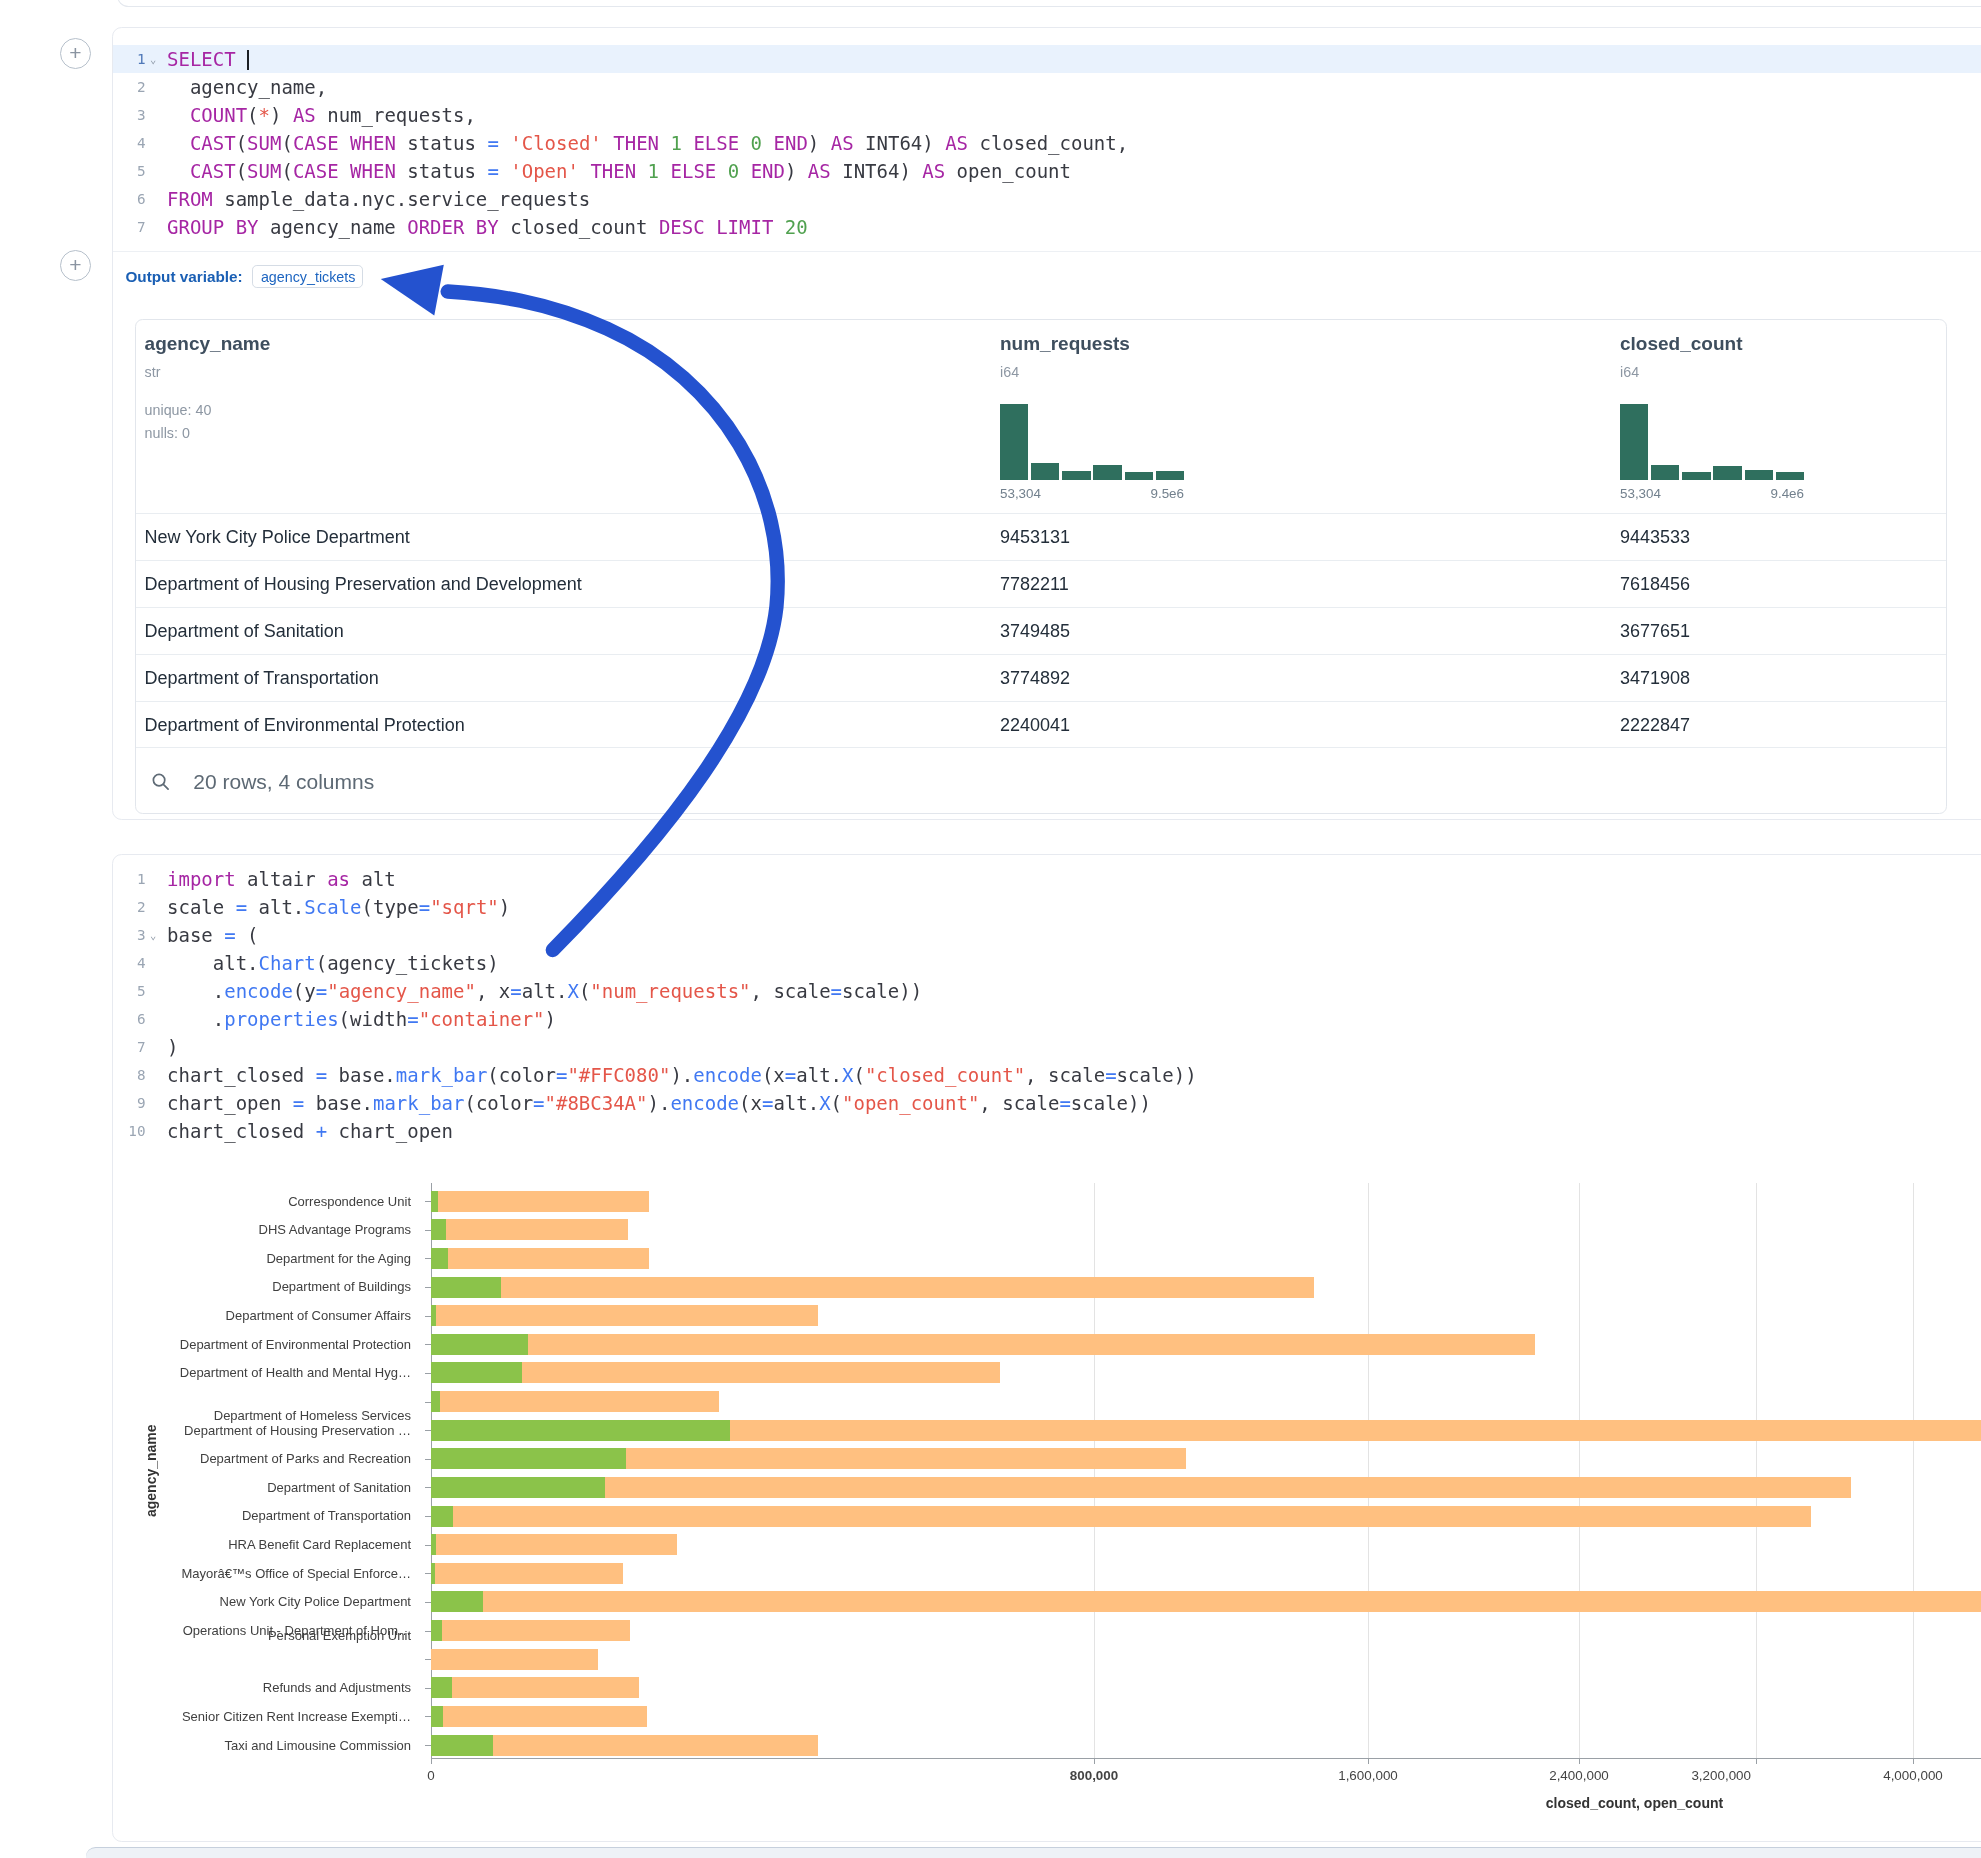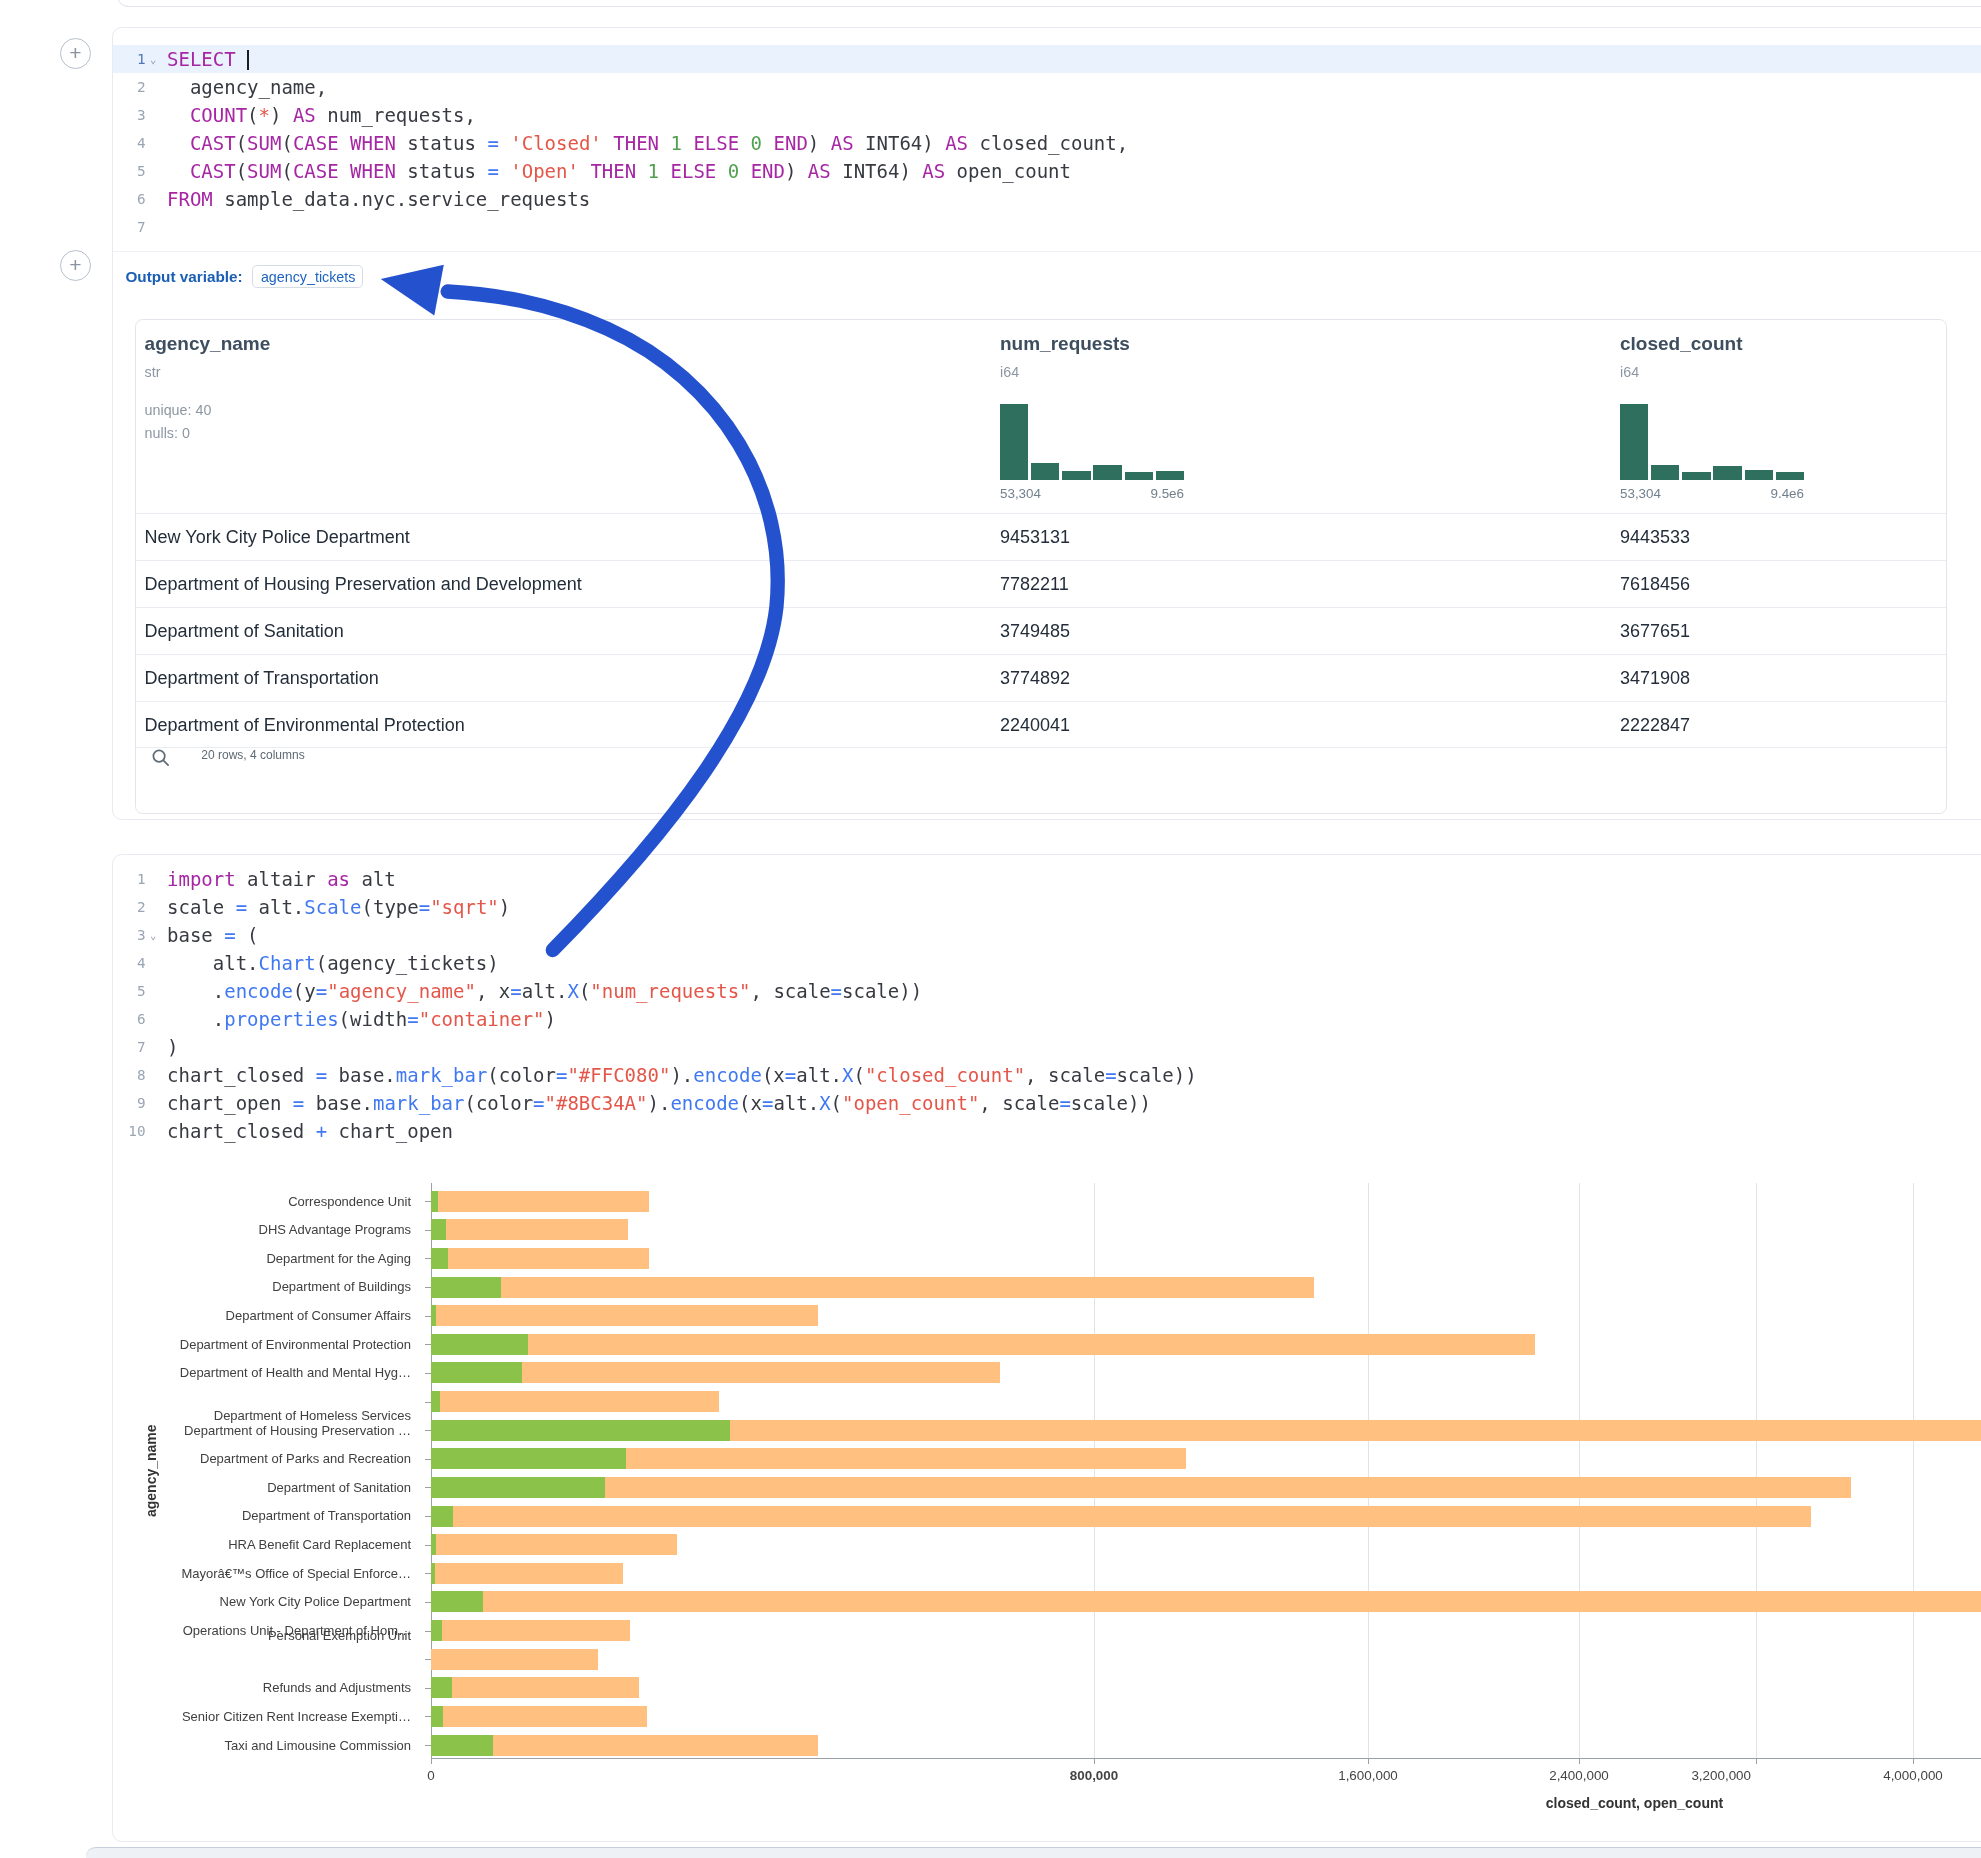--- a/index.html
+++ b/index.html
@@ -47,21 +47,21 @@
   .meta{position:absolute;left:0;font-size:14.3px;color:#8d97a3;white-space:nowrap}
   .m1{top:82px}.m2{top:105px}
   .hist{position:absolute;top:84px;left:0;width:184px;height:76px;display:flex;align-items:flex-end;gap:2.9px}
   .hist div{flex:1;background:#2f6f5e}
   .range{position:absolute;top:166px;left:0;width:184px;display:flex;justify-content:space-between;font-size:13.4px;color:#72808d}
   #tableBody{position:absolute;left:0;top:193px;width:100%}
   .t-row{position:relative;height:47px;border-top:1px solid #e9edf1;font-size:18px;color:#232e3a}
   .t-row span{position:absolute;line-height:46px;white-space:nowrap}
   .c0{left:8.6px}.c1{left:864px}.c2{left:1484px}
   .table-footer{position:absolute;left:0;top:427px;width:100%;height:68px;border-top:1px solid #e9edf1;
-    display:flex;align-items:flex-start;gap:31px;padding-left:15.3px;font-size:12px;color:#5d6974}
+    display:flex;align-items:center;gap:23px;padding-left:15.3px;font-size:21px;color:#5d6974}
 
   
   .chart{position:absolute;left:0;top:328px;width:1902px;height:660px;font-family:"Liberation Sans",sans-serif}
   .grid{position:absolute;top:0;width:1px;height:575px;background:#e3e3e3}
   .axis-x{position:absolute;left:318px;top:575px;width:1587px;height:1px;background:#9aa0a6}
   .axis-y{position:absolute;left:318px;top:0;width:1px;height:575px;background:#9aa0a6}
   .ylab{position:absolute;left:0;width:298px;text-align:right;font-size:13px;color:#404040;height:17px;line-height:17px;white-space:nowrap}
   .ytick{position:absolute;left:312px;width:6.7px;height:1px;background:#9aa0a6}
   .xtick{position:absolute;top:575px;width:1px;height:5.7px;background:#9aa0a6}
   .xlab{position:absolute;top:585px;width:134px;margin-left:-67px;text-align:center;font-size:13.4px;color:#444}
@@ -103,20 +103,21 @@
       <div class="code-line">
         <span class="gutter">5</span>
         <span class="codetxt"><span class="tk-p">  </span><span class="tk-k">CAST</span><span class="tk-p">(</span><span class="tk-k">SUM</span><span class="tk-p">(</span><span class="tk-k">CASE</span><span class="tk-p"> </span><span class="tk-k">WHEN</span><span class="tk-p"> status </span><span class="tk-o">=</span><span class="tk-p"> </span><span class="tk-s">'Open'</span><span class="tk-p"> </span><span class="tk-k">THEN</span><span class="tk-p"> </span><span class="tk-n">1</span><span class="tk-p"> </span><span class="tk-k">ELSE</span><span class="tk-p"> </span><span class="tk-n">0</span><span class="tk-p"> </span><span class="tk-k">END</span><span class="tk-p">) </span><span class="tk-k">AS</span><span class="tk-p"> INT64) </span><span class="tk-k">AS</span><span class="tk-p"> open_count</span></span>
       </div>
       <div class="code-line">
         <span class="gutter">6</span>
         <span class="codetxt"><span class="tk-k">FROM</span><span class="tk-p"> sample_data.nyc.service_requests</span></span>
       </div>
       <div class="code-line">
         <span class="gutter">7</span>
+        <span class="codetxt"><span class="tk-k">GROUP BY</span><span class="tk-p"> agency_name </span><span class="tk-k">ORDER BY</span><span class="tk-p"> closed_count </span><span class="tk-k">DESC</span><span class="tk-p"> </span><span class="tk-k">LIMIT</span><span class="tk-p"> </span><span class="tk-n">20</span></span>
       </div>
     </div>
 
   <div class="ov-row">
     <span class="ov-label">Output variable:</span>
     <span class="ov-chip">agency_tickets</span>
   </div>
 
   <div class="table-panel">
     <div class="th th0">

